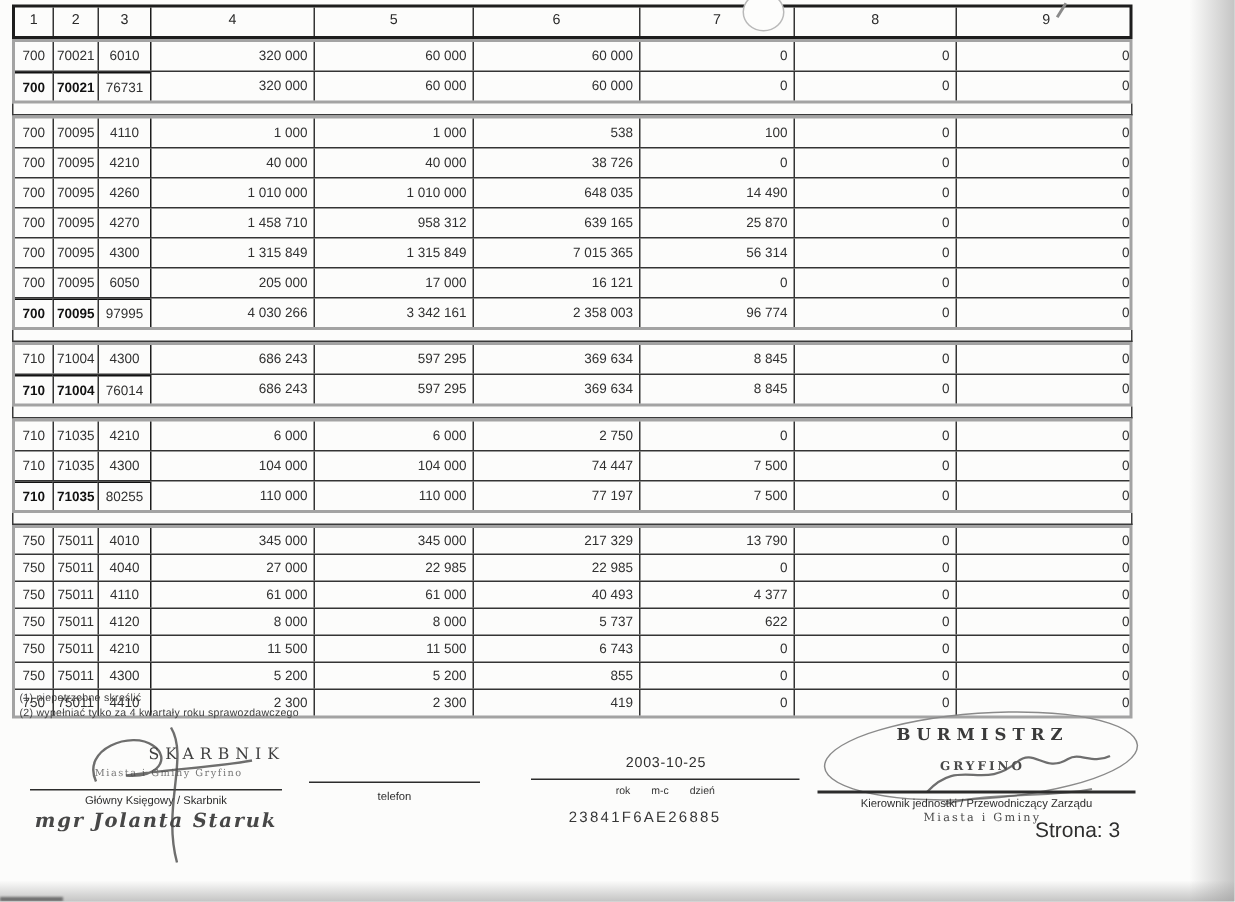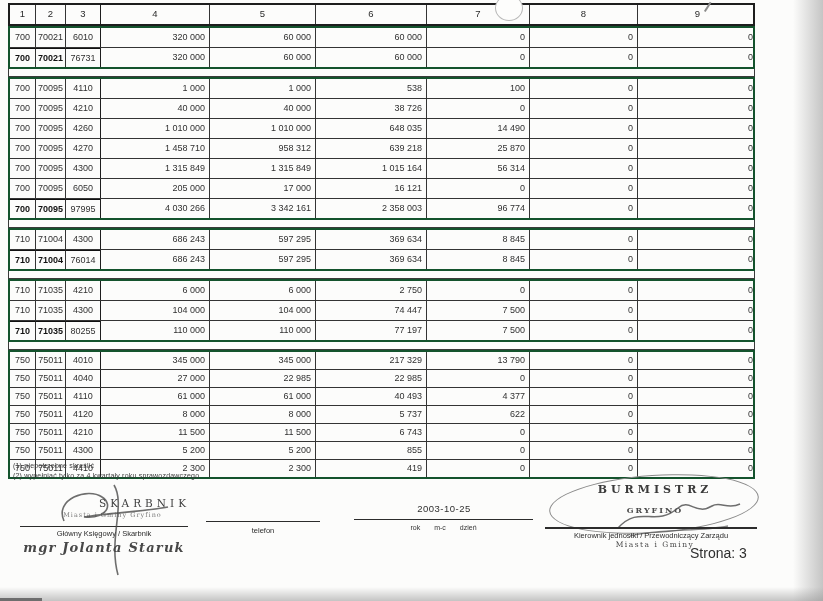--- a/index.html
+++ b/index.html
@@ -4,21 +4,21 @@
 <style>
   html,body{margin:0;padding:0;}
   body{background:#9d9d9d;font-family:"Liberation Sans", sans-serif;}
   .page{position:relative;width:823px;height:601px;background:#fcfcfb;overflow:hidden;
         color:#2e2e2e;}
   
   .tablewrap{position:absolute;left:8px;top:3px;width:747px;}
   .grid{display:grid;grid-template-columns:25px 30px 35px 109px 106px 111px 103px 108px 120px;}
   .headrow{border:2px solid #1d1d1d;height:19px;}
   .headrow .cell{font-size:9.5px;text-align:center;line-height:18px;color:#2a2a2a;}
-  .section{border:2px solid #14532d;margin:0;}
+  .section{border:2px solid #a3a3a3;margin:0;}
   .row{height:19px;}
   .tight .row{height:17px;}
   .row + .row{border-top:1px solid #343434;}
   .cell{font-size:9px;line-height:18px;white-space:nowrap;overflow:hidden;color:#303030;}
   .tight .cell{line-height:16px;}
   .cell + .cell{border-left:1px solid #343434;}
   .cell.thickL{border-left:1.6px solid #1d1d1d;}
   .cen{text-align:center;}
   .num{text-align:right;padding-right:4px;}
   .b{font-weight:bold;color:#111;}
@@ -129,32 +129,32 @@
           <div class="cell num">14 490</div>
           <div class="cell num">0</div>
           <div class="cell num">0</div>
         </div>
         <div class="grid row">
           <div class="cell cen">700</div>
           <div class="cell cen">70095</div>
           <div class="cell cen">4270</div>
           <div class="cell num thickL">1 458 710</div>
           <div class="cell num">958 312</div>
-          <div class="cell num">639 218</div>
+          <div class="cell num">639 165</div>
           <div class="cell num">25 870</div>
           <div class="cell num">0</div>
           <div class="cell num">0</div>
         </div>
         <div class="grid row">
           <div class="cell cen">700</div>
           <div class="cell cen">70095</div>
           <div class="cell cen">4300</div>
           <div class="cell num thickL">1 315 849</div>
           <div class="cell num">1 315 849</div>
-          <div class="cell num">1 015 164</div>
+          <div class="cell num">7 015 365</div>
           <div class="cell num">56 314</div>
           <div class="cell num">0</div>
           <div class="cell num">0</div>
         </div>
         <div class="grid row">
           <div class="cell cen">700</div>
           <div class="cell cen">70095</div>
           <div class="cell cen">6050</div>
           <div class="cell num thickL">205 000</div>
           <div class="cell num">17 000</div>
@@ -338,20 +338,21 @@
   <div class="abs small-label" style="left:206px;top:526px;width:114px;">telefon</div>
 
   <div class="abs datetext" style="left:355px;top:503px;width:178px;text-align:center;">2003-10-25</div>
   <div class="abs sigline" style="left:354px;top:519px;width:179px;"></div>
   <div class="abs date-labels" style="left:354px;top:524px;width:179px;">
     <span>rok</span>
     <span>m-c</span>
     <span>dzień</span>
   </div>
 
+  <div class="abs barcode-id" style="left:300px;top:540px;width:260px;text-align:center;">23841F6AE26885</div>
 
   <div class="abs burm-oval" style="left:549px;top:475px;"></div>
   <div class="abs stamp-serif burm-l1" style="left:555px;top:483px;width:200px;">BURMISTRZ</div>
   <div class="abs stamp-serif burm-l2" style="left:555px;top:496px;width:200px;">Miasta i Gminy</div>
   <div class="abs stamp-serif burm-l3" style="left:555px;top:505px;width:200px;">GRYFINO</div>
   <svg class="abs" style="left:600px;top:498px;" width="150" height="42" viewBox="0 0 150 42">
     <path d="M18,30 C40,6 55,30 78,10 C90,0 96,18 112,8 C120,3 128,12 140,6" fill="none" stroke="#555" stroke-width="1.5" opacity="0.85"></path>
     <path d="M30,38 C60,30 100,34 128,28" fill="none" stroke="#555" stroke-width="1.3" opacity="0.7"></path>
   </svg>
   <div class="abs sigline" style="left:545px;top:527px;width:212px;border-top-width:2px;"></div>

